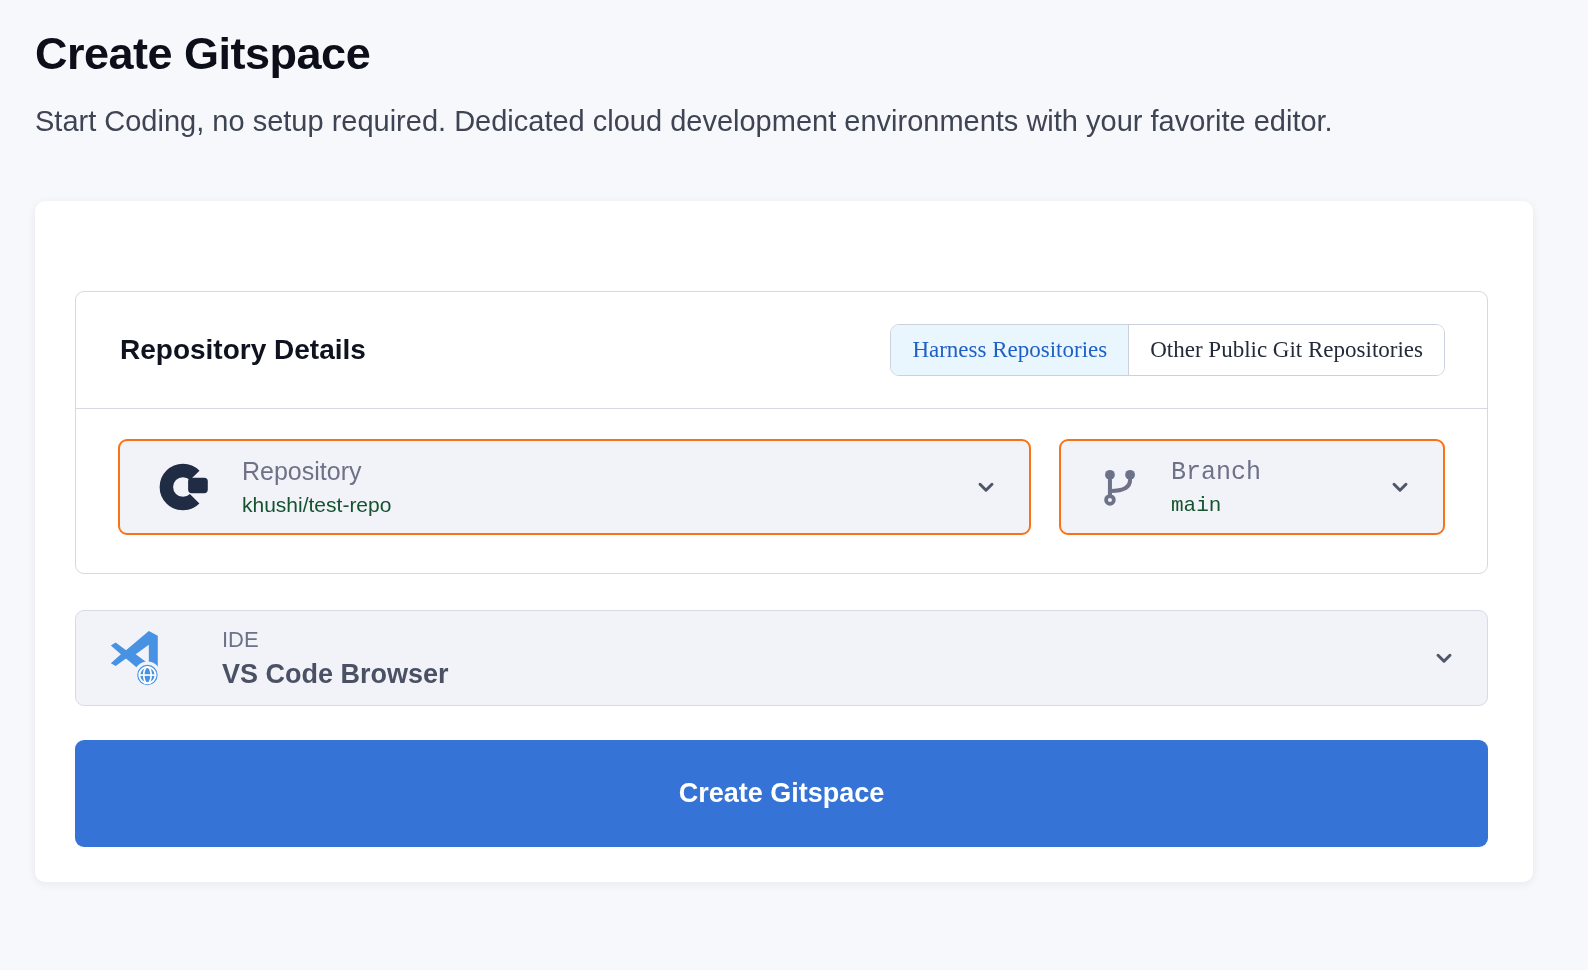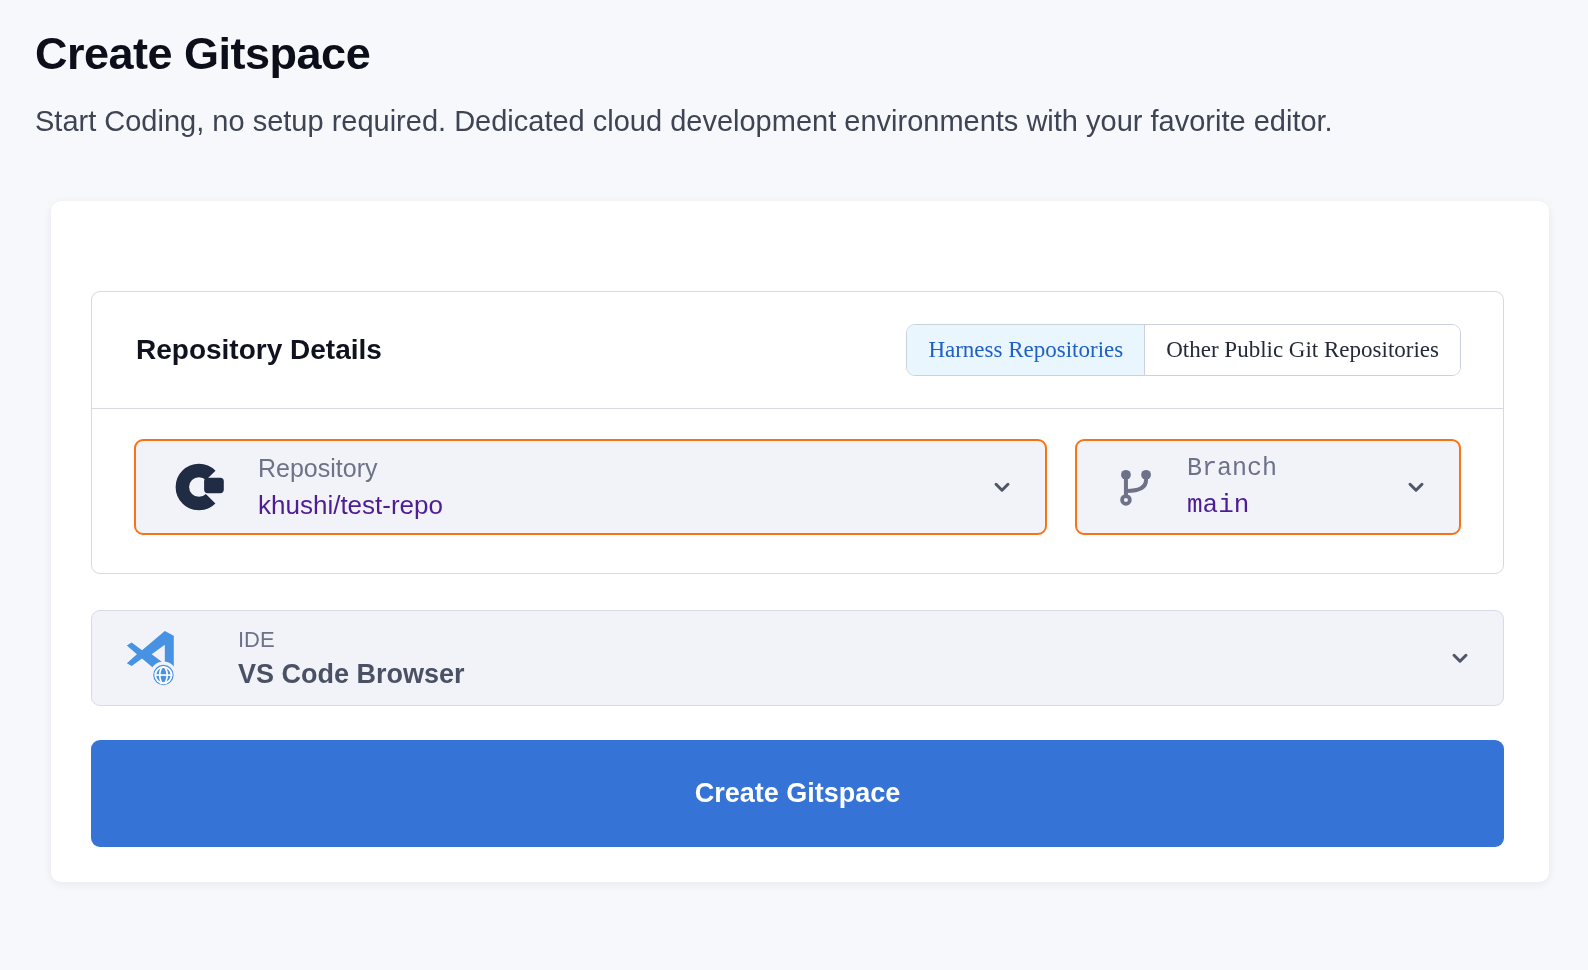--- a/index.html
+++ b/index.html
@@ -29,21 +29,20 @@
     max-width: 1445px;
   }
 
   .card {
     margin-top: 60px;
     width: 1498px;
     background: #ffffff;
     border-radius: 10px;
     box-shadow: 0 2px 10px rgba(30, 35, 70, 0.07);
     padding: 90px 45px 35px 40px;
-    margin-left: 16px;
   }
 
   .repo-section {
     border: 1px solid #d7d8e6;
     border-radius: 9px;
   }
   .repo-header {
     display: flex;
     justify-content: space-between;
     align-items: center;
@@ -96,21 +95,21 @@
     display: flex;
     align-items: center;
     padding: 0 30px 0 36px;
     cursor: pointer;
   }
   .dd-repo { flex: 1; }
   .dd-branch { width: 386px; flex: none; font-family: Liberation Mono, monospace; }
   .dd-icon { flex: none; display: flex; align-items: center; margin-right: 28px; }
   .dd-text { display: flex; flex-direction: column; gap: 7px; }
   .dd-label { font-size: 25px; color: #6e7288; }
-  .dd-value { font-size: 26px; color: #4c1d95; }
+  .dd-value { font-size: 21px; color: #14532d; }
   .chevron { margin-left: auto; flex: none; display: flex; align-items: center; }
 
   .ide-box {
     margin-top: 36px;
     background: #f2f3f9;
     border: 1px solid #d9dae8;
     border-radius: 9px;
     height: 96px;
     display: flex;
     align-items: center;

